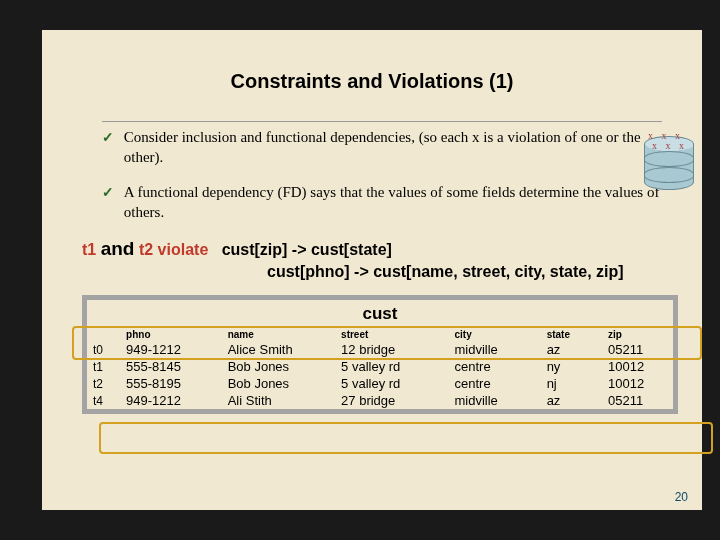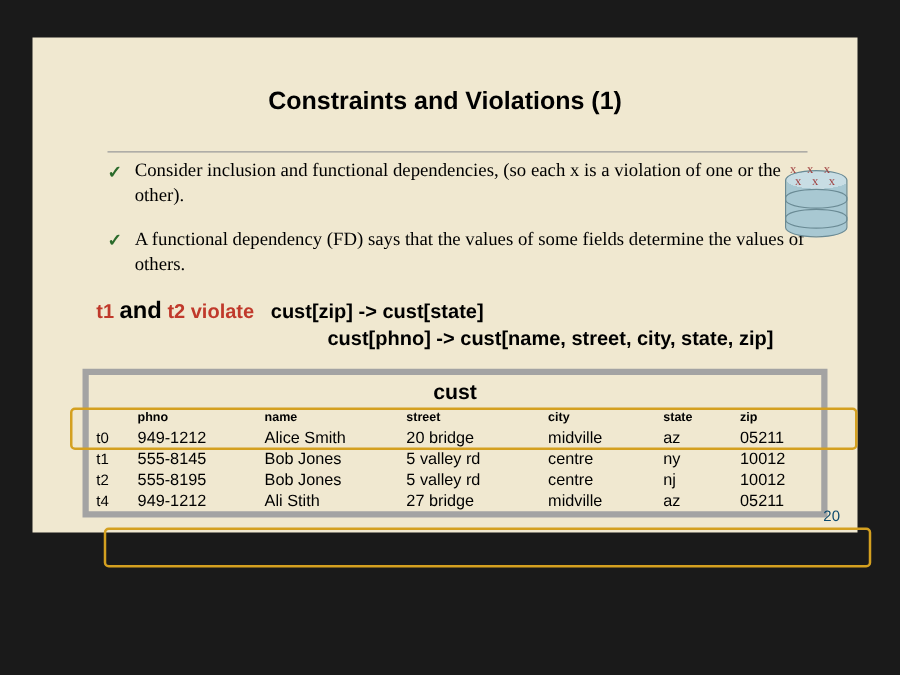--- a/index.html
+++ b/index.html
@@ -4,24 +4,24 @@
 <style>
   * { box-sizing: border-box; margin: 0; padding: 0; }
   html, body { width: 720px; height: 540px; }
   body {
     background: #1a1a1a;
     font-family: Arial, Helvetica, sans-serif;
     position: relative;
   }
   .slide {
     position: absolute;
-    left: 26px;
+    left: 42px;
     top: 30px;
     width: 660px;
-    height: 396px;
+    height: 480px;
     background: #f0e8d0;
     padding: 40px 0 0 0;
   }
   .title {
     text-align: center;
     font-size: 20px;
     font-weight: bold;
     color: #000;
     margin-bottom: 28px;
   }
@@ -45,21 +45,21 @@
     flex-shrink: 0;
     font-family: Arial, sans-serif;
   }
   .bullet-text { flex: 1; }
   .hr {
     border: none;
     border-top: 1px solid #999;
     margin: 0 40px 6px 60px;
   }
   .violate-block {
-    padding: 0 10px 0 51px;
+    padding: 0 10px 0 40px;
     font-size: 16px;
     font-weight: bold;
     font-family: Arial, sans-serif;
     margin-top: 8px;
     margin-bottom: 14px;
   }
   .violate-line1 { margin-bottom: 3px; }
   .violate-block .and { font-size: 19px; }
   .violate-block .red { color: #c0392b; }
   .violate-line2 { padding-left: 185px; }
@@ -195,21 +195,21 @@
           <th class="col-city">city</th>
           <th class="col-state">state</th>
           <th class="col-zip">zip</th>
         </tr>
       </thead>
       <tbody id="tbody">
           <tr>
             <td class="rowid">t0</td>
             <td>949-1212</td>
             <td>Alice Smith</td>
-            <td>20 bridge</td>
+            <td>12 bridge</td>
             <td>midville</td>
             <td>az</td>
             <td>05211</td>
           </tr>
           <tr>
             <td class="rowid">t1</td>
             <td>555-8145</td>
             <td>Bob Jones</td>
             <td>5 valley rd</td>
             <td>centre</td>

